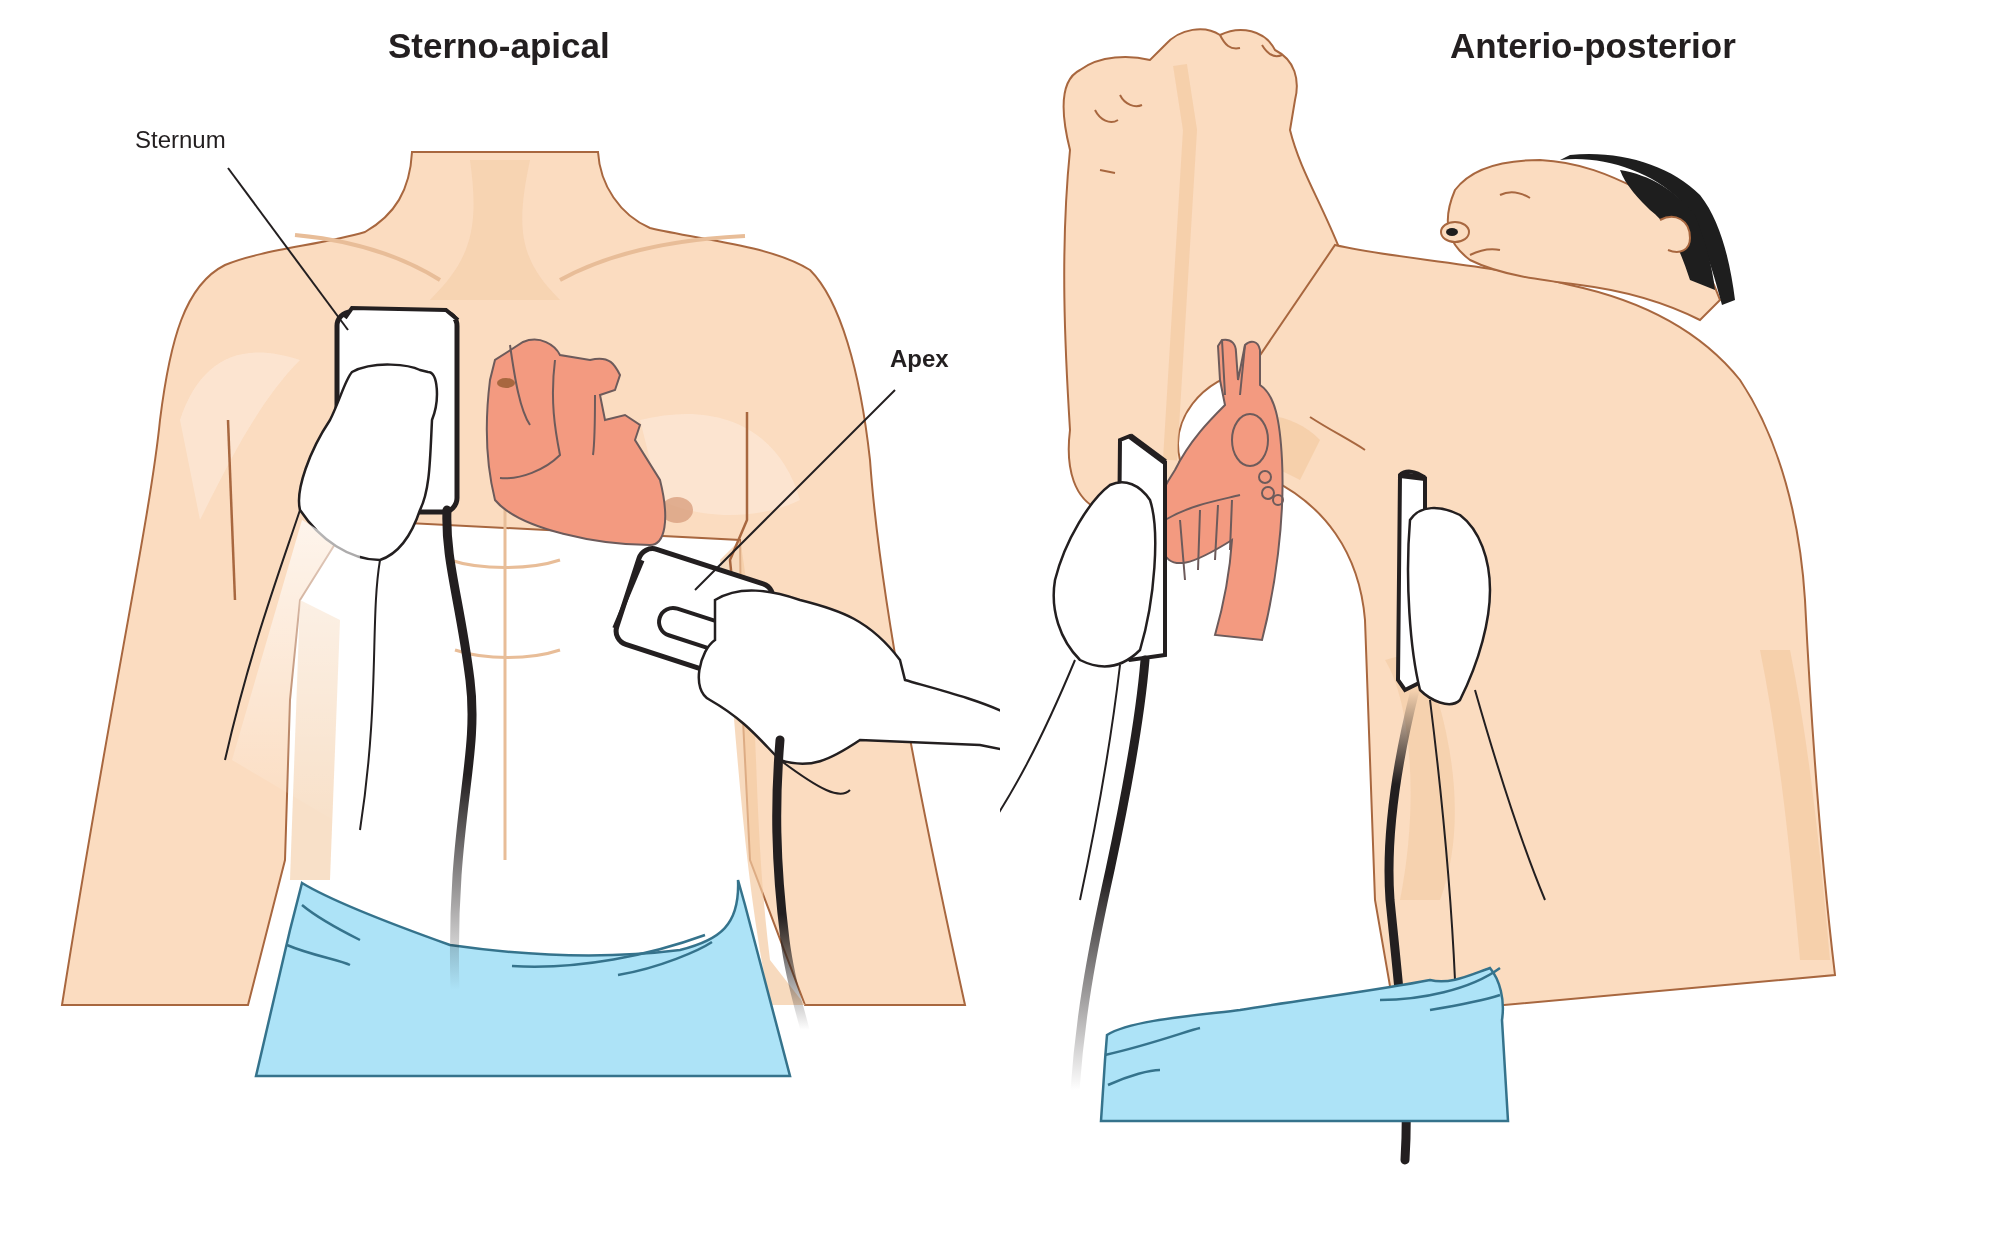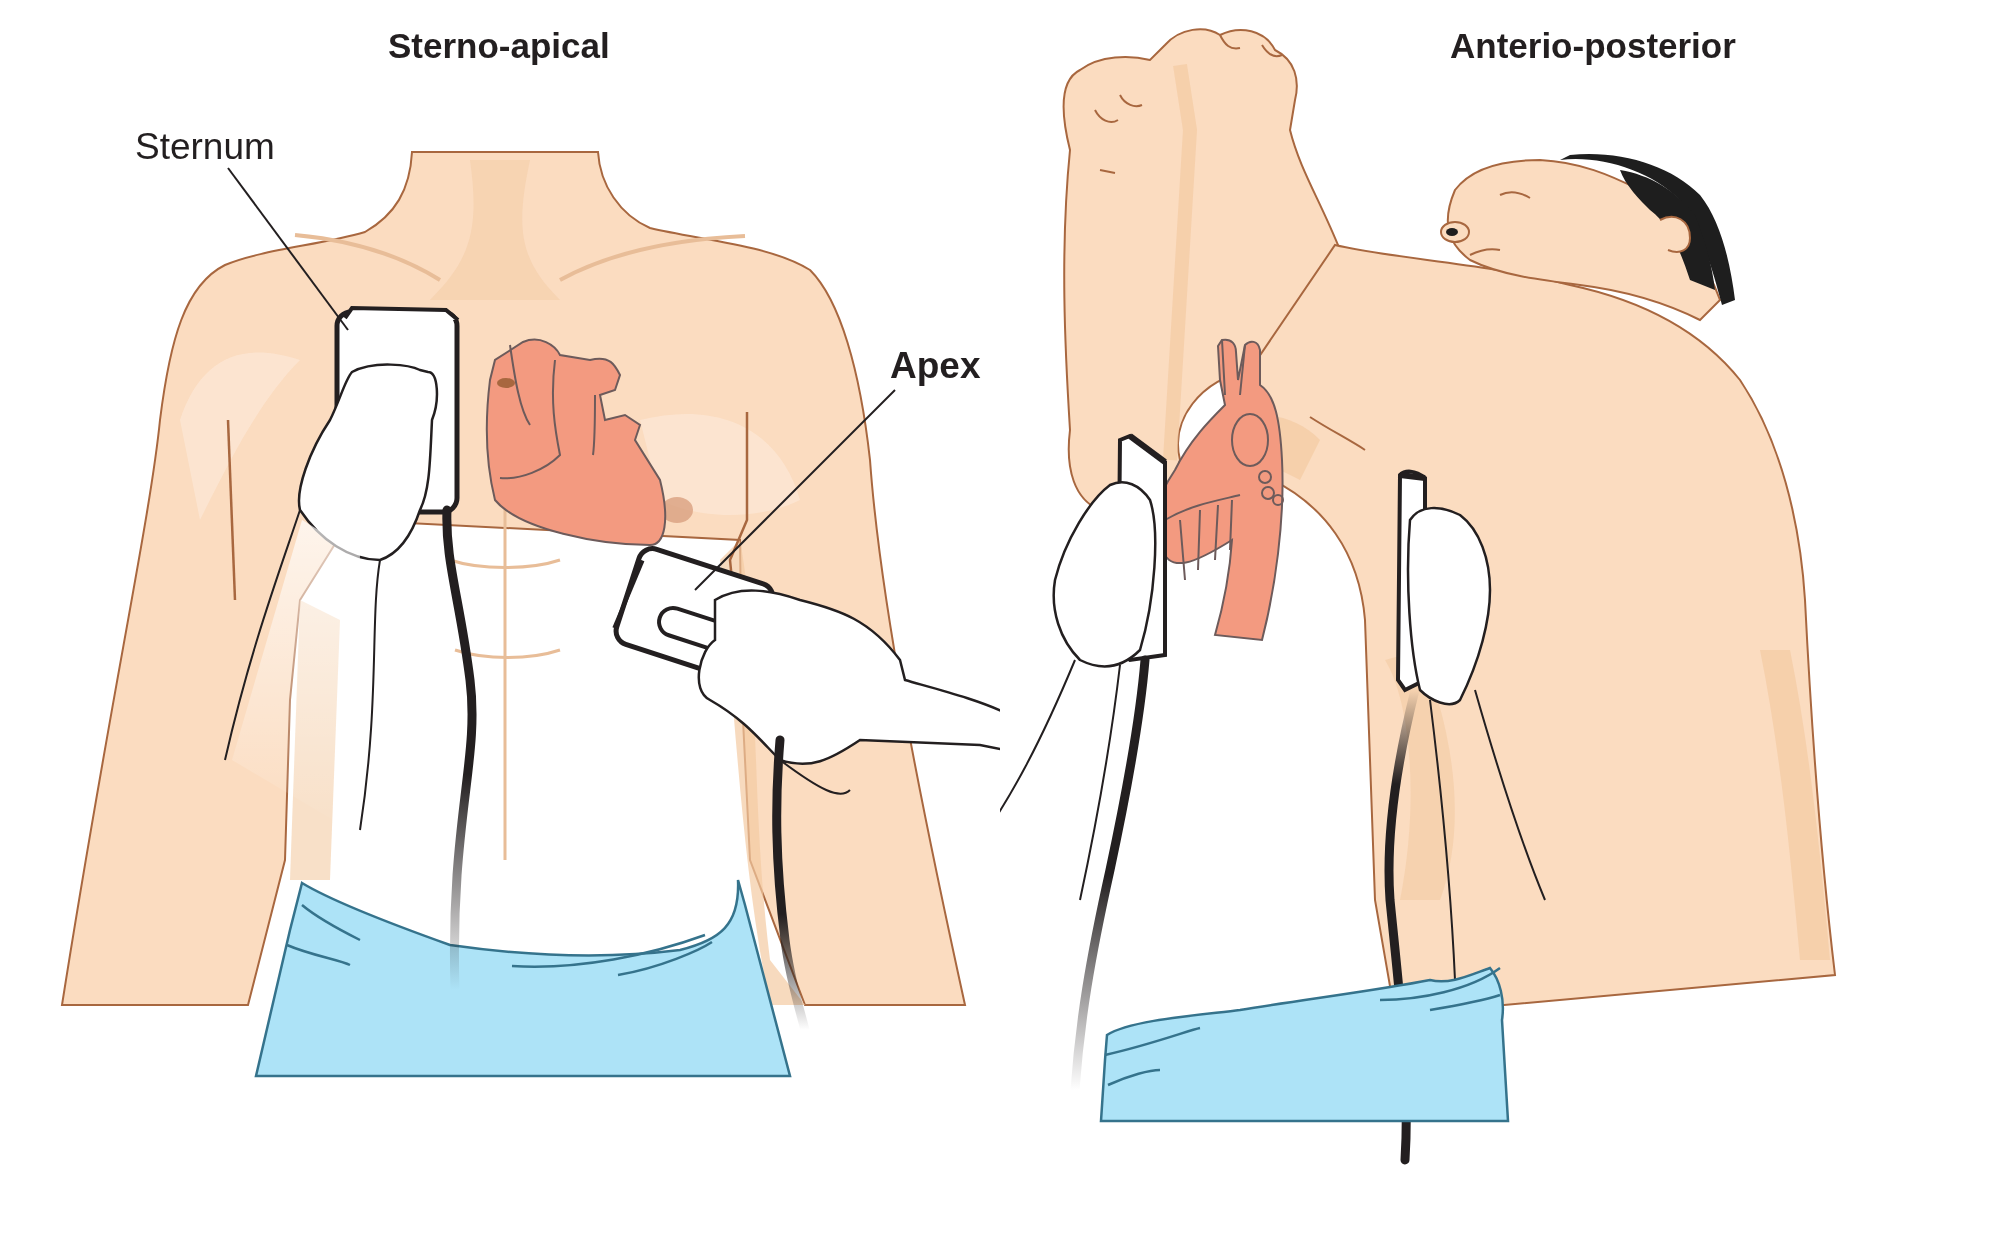--- a/index.html
+++ b/index.html
@@ -3,21 +3,21 @@
 <meta charset="utf-8">
 <style>
   html, body { margin:0; padding:0; background:#ffffff; }
   body { width:2013px; height:1259px; position:relative; overflow:hidden;
          font-family:"Liberation Sans", sans-serif; color:#231f20; }
   .panel { position:absolute; top:0; height:1259px; }
   #panel-left { left:0; width:1000px; }
   #panel-right { left:1000px; width:1013px; }
   svg.art { position:absolute; left:0; top:0; }
   .title { position:absolute; font-weight:bold; font-size:35px; white-space:nowrap; }
-  .label { position:absolute; font-size:37px; white-space:nowrap; }
+  .label { position:absolute; font-size:24px; white-space:nowrap; }
 </style>
 </head>
 <body>
 
 <div id="panel-left" class="panel">
   <svg class="art" width="1000" height="1259" viewBox="0 0 1000 1259">
     <defs>
       <linearGradient id="cableFadeL" x1="0" y1="0" x2="0" y2="1">
         <stop offset="0" stop-color="#231f20"></stop>
         <stop offset="0.55" stop-color="#231f20"></stop>

